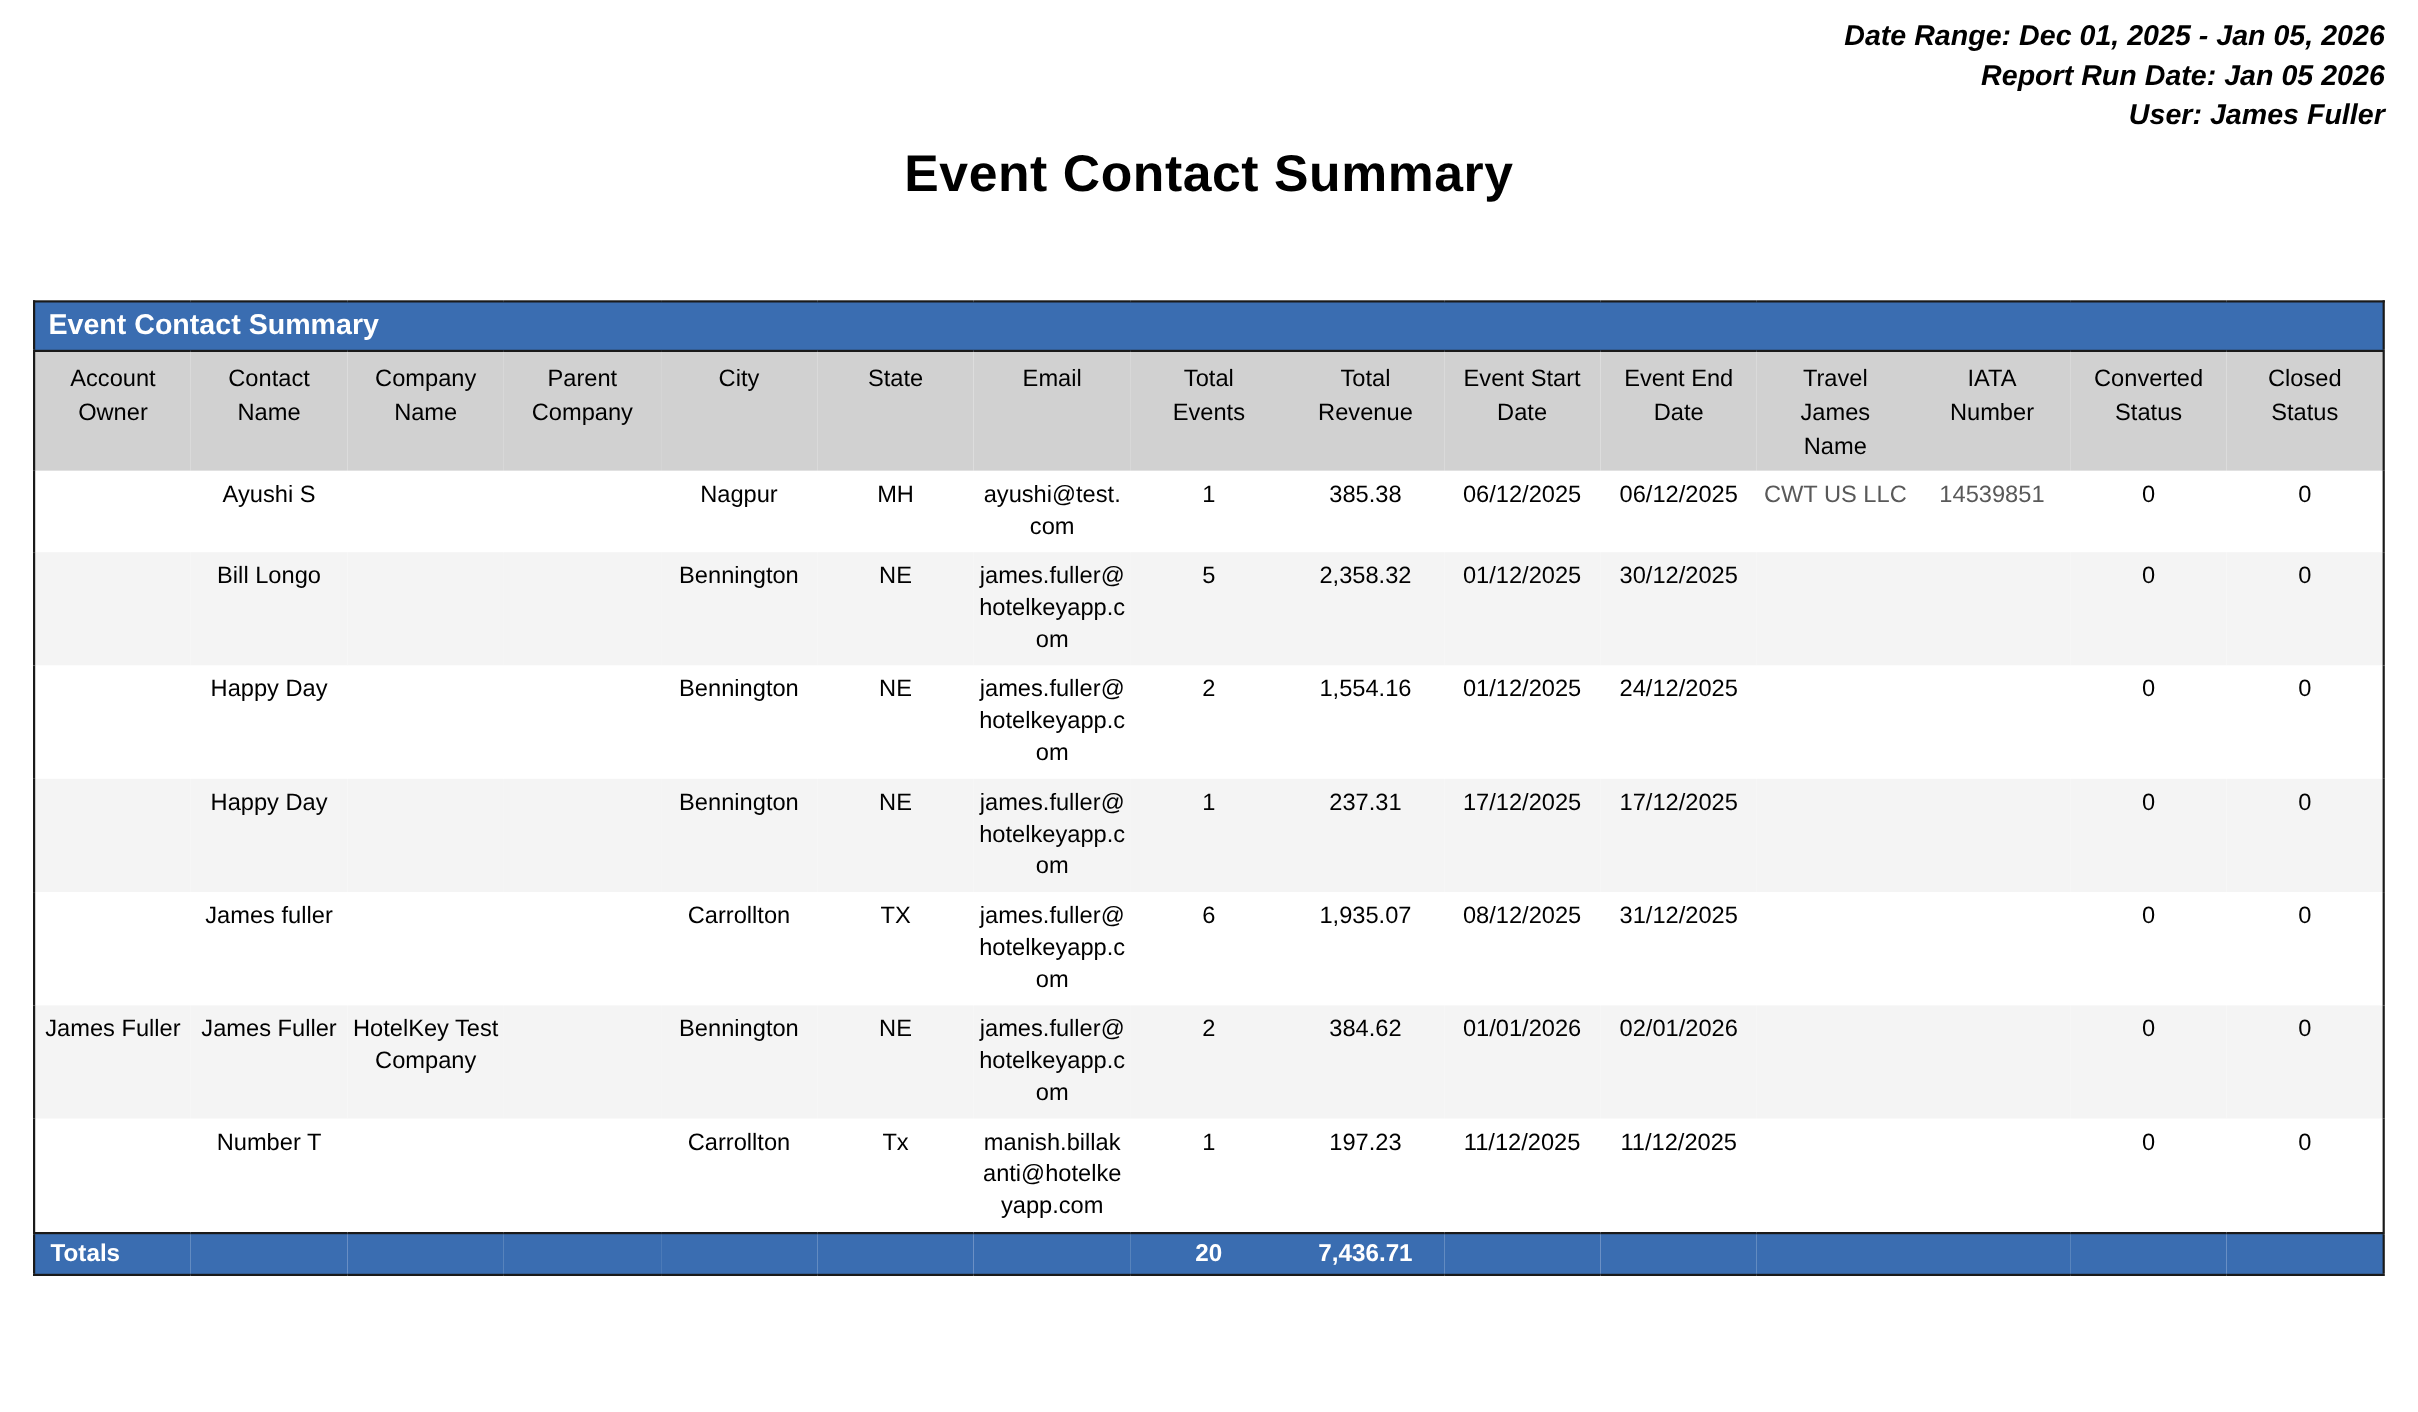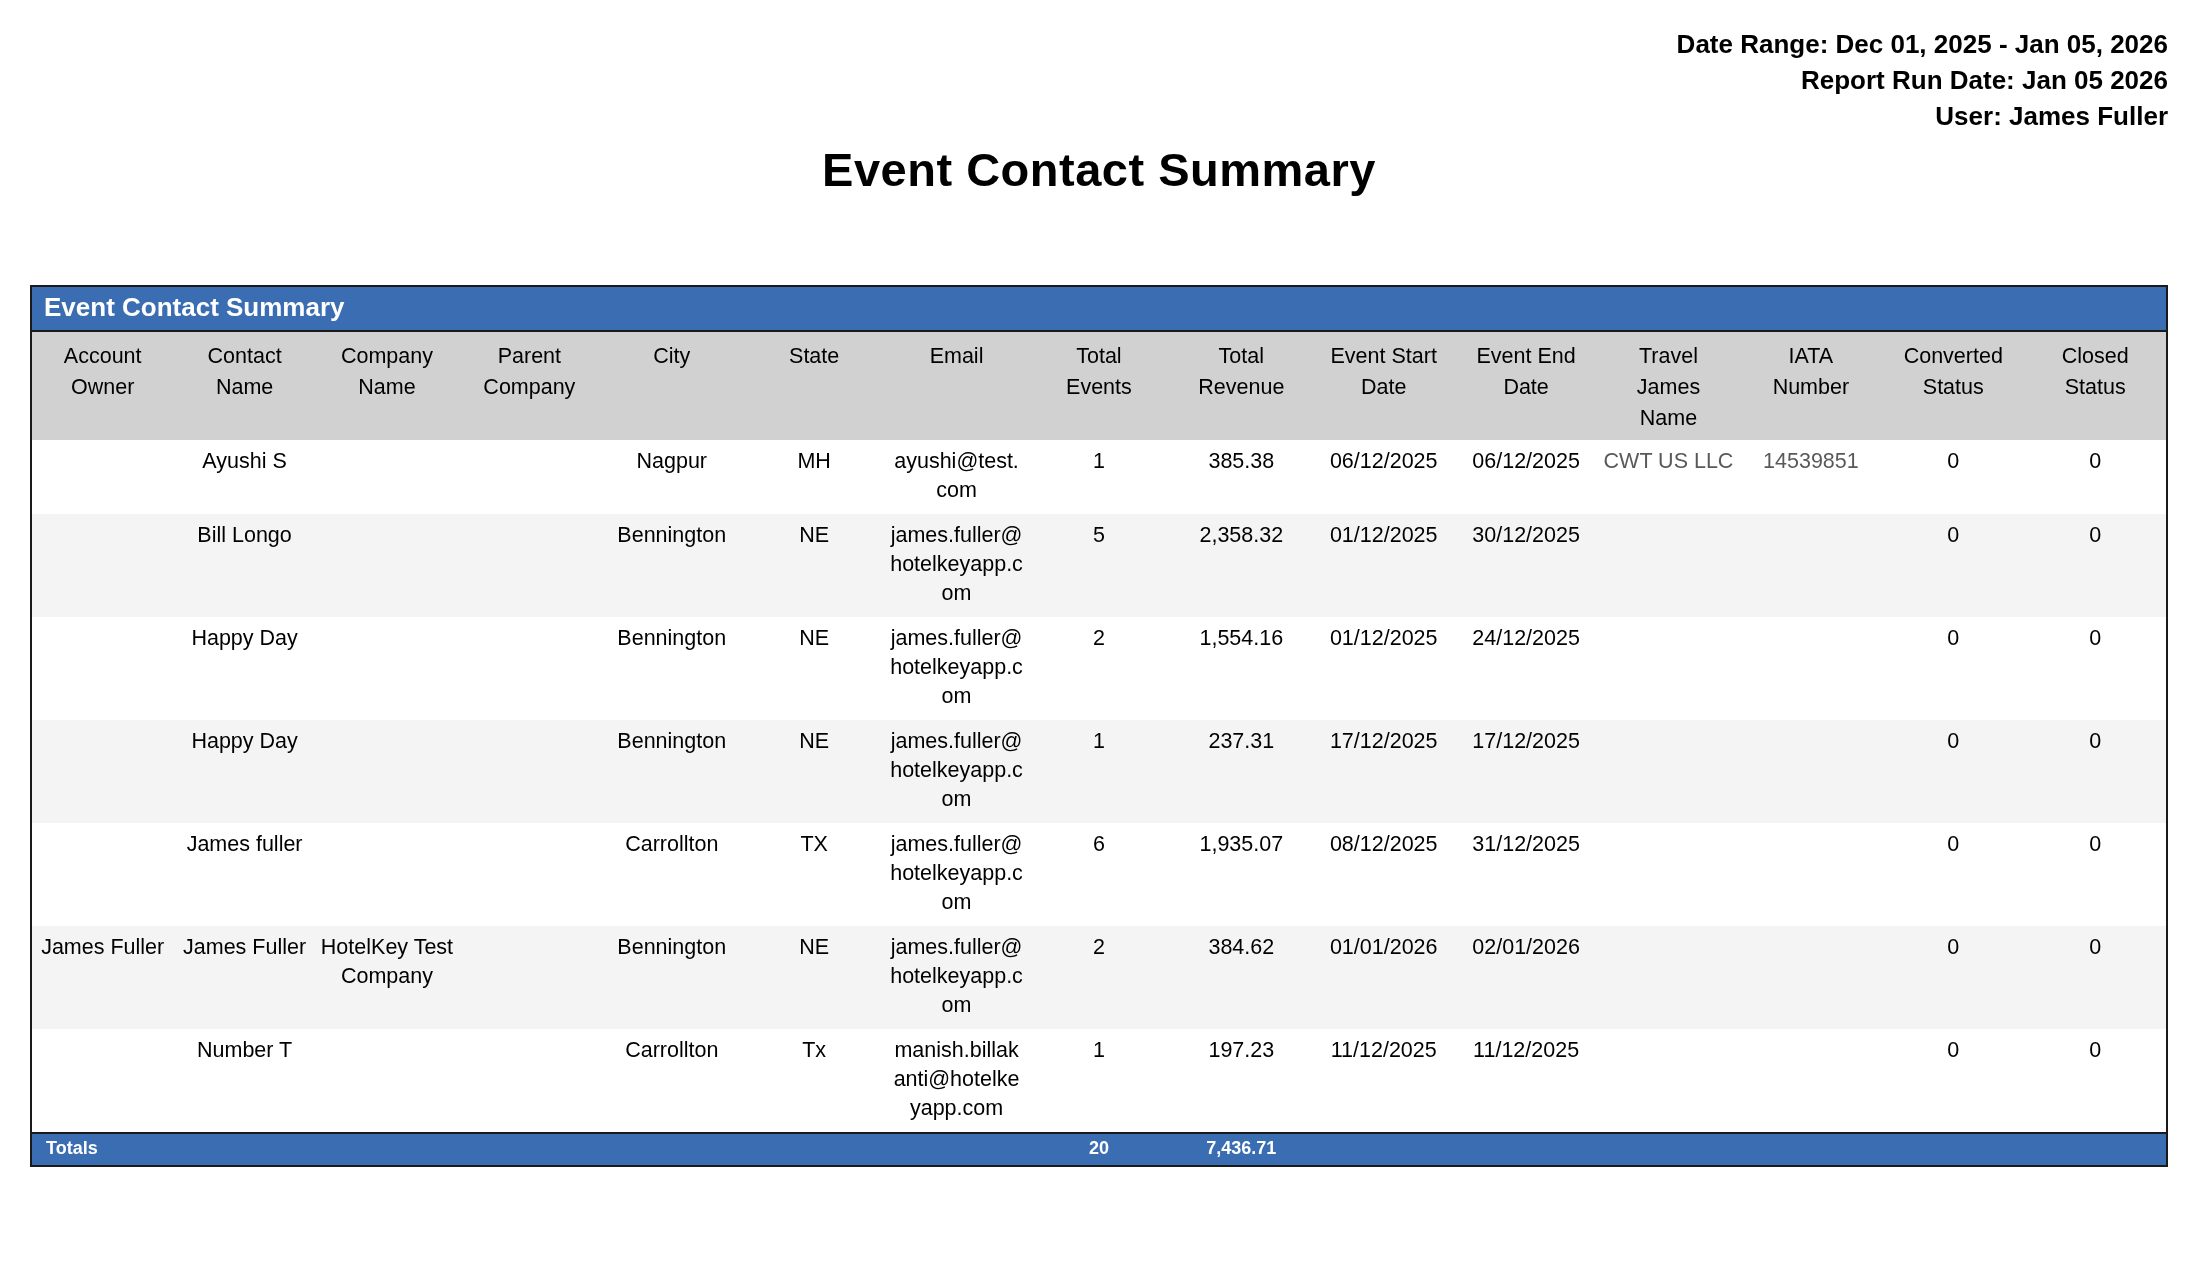--- a/index.html
+++ b/index.html
@@ -6,25 +6,26 @@
   html, body {
     margin: 0; padding: 0;
     background: #ffffff;
     color: #000000;
     font-family: "Liberation Sans", sans-serif;
   }
   body { width: 2198px; min-height: 1284px; }
 
   
   .report-meta {
-    padding: 26px 30px 0 0;
+    padding: 14px 30px 0 0;
     text-align: right;
     font-weight: bold;
     font-size: 26px;
     line-height: 36px;
+    font-style: italic;
   }
 
   
   .page-title {
     text-align: center;
     font-size: 47px;
     font-weight: bold;
     margin: 8px 0 0 0;
     letter-spacing: 0.5px;
   }
@@ -65,21 +66,21 @@
     padding: 7px 4px 9px 4px;
     background: #ffffff;
   }
   tbody tr:nth-child(even) td { background: var(--alt-row, #f4f4f4); }
   tbody td.email { word-break: break-all; }
   tbody td.muted { color: #595959; }
 
   tfoot td {
     background: var(--accent, #3a6db1);
     color: #ffffff;
-    font-size: 18px;
+    font-size: 22px;
     font-weight: bold;
     text-align: center;
     padding: 4px 4px 6px 4px;
     border-top: 2px solid #1a1a1a;
     border-bottom: 2px solid #1a1a1a;
   }
   tfoot td.totals-label { text-align: left; padding-left: 14px; }
 </style>
 </head>
 <body>

